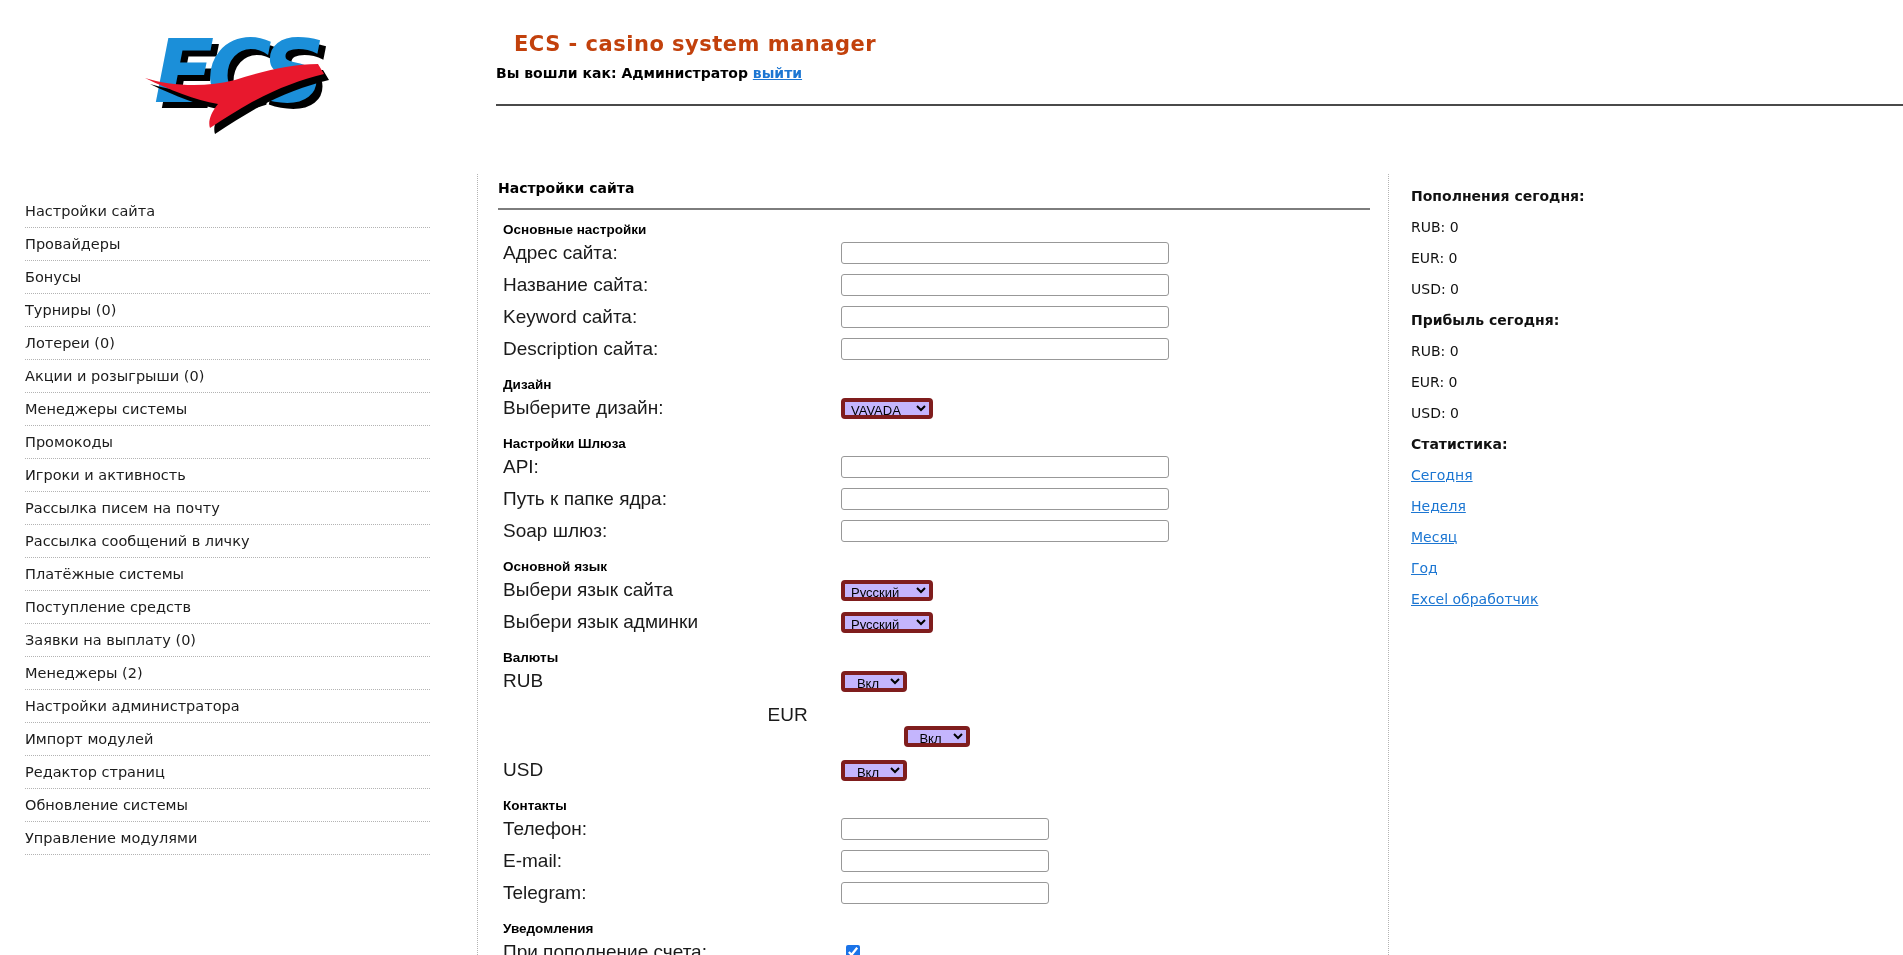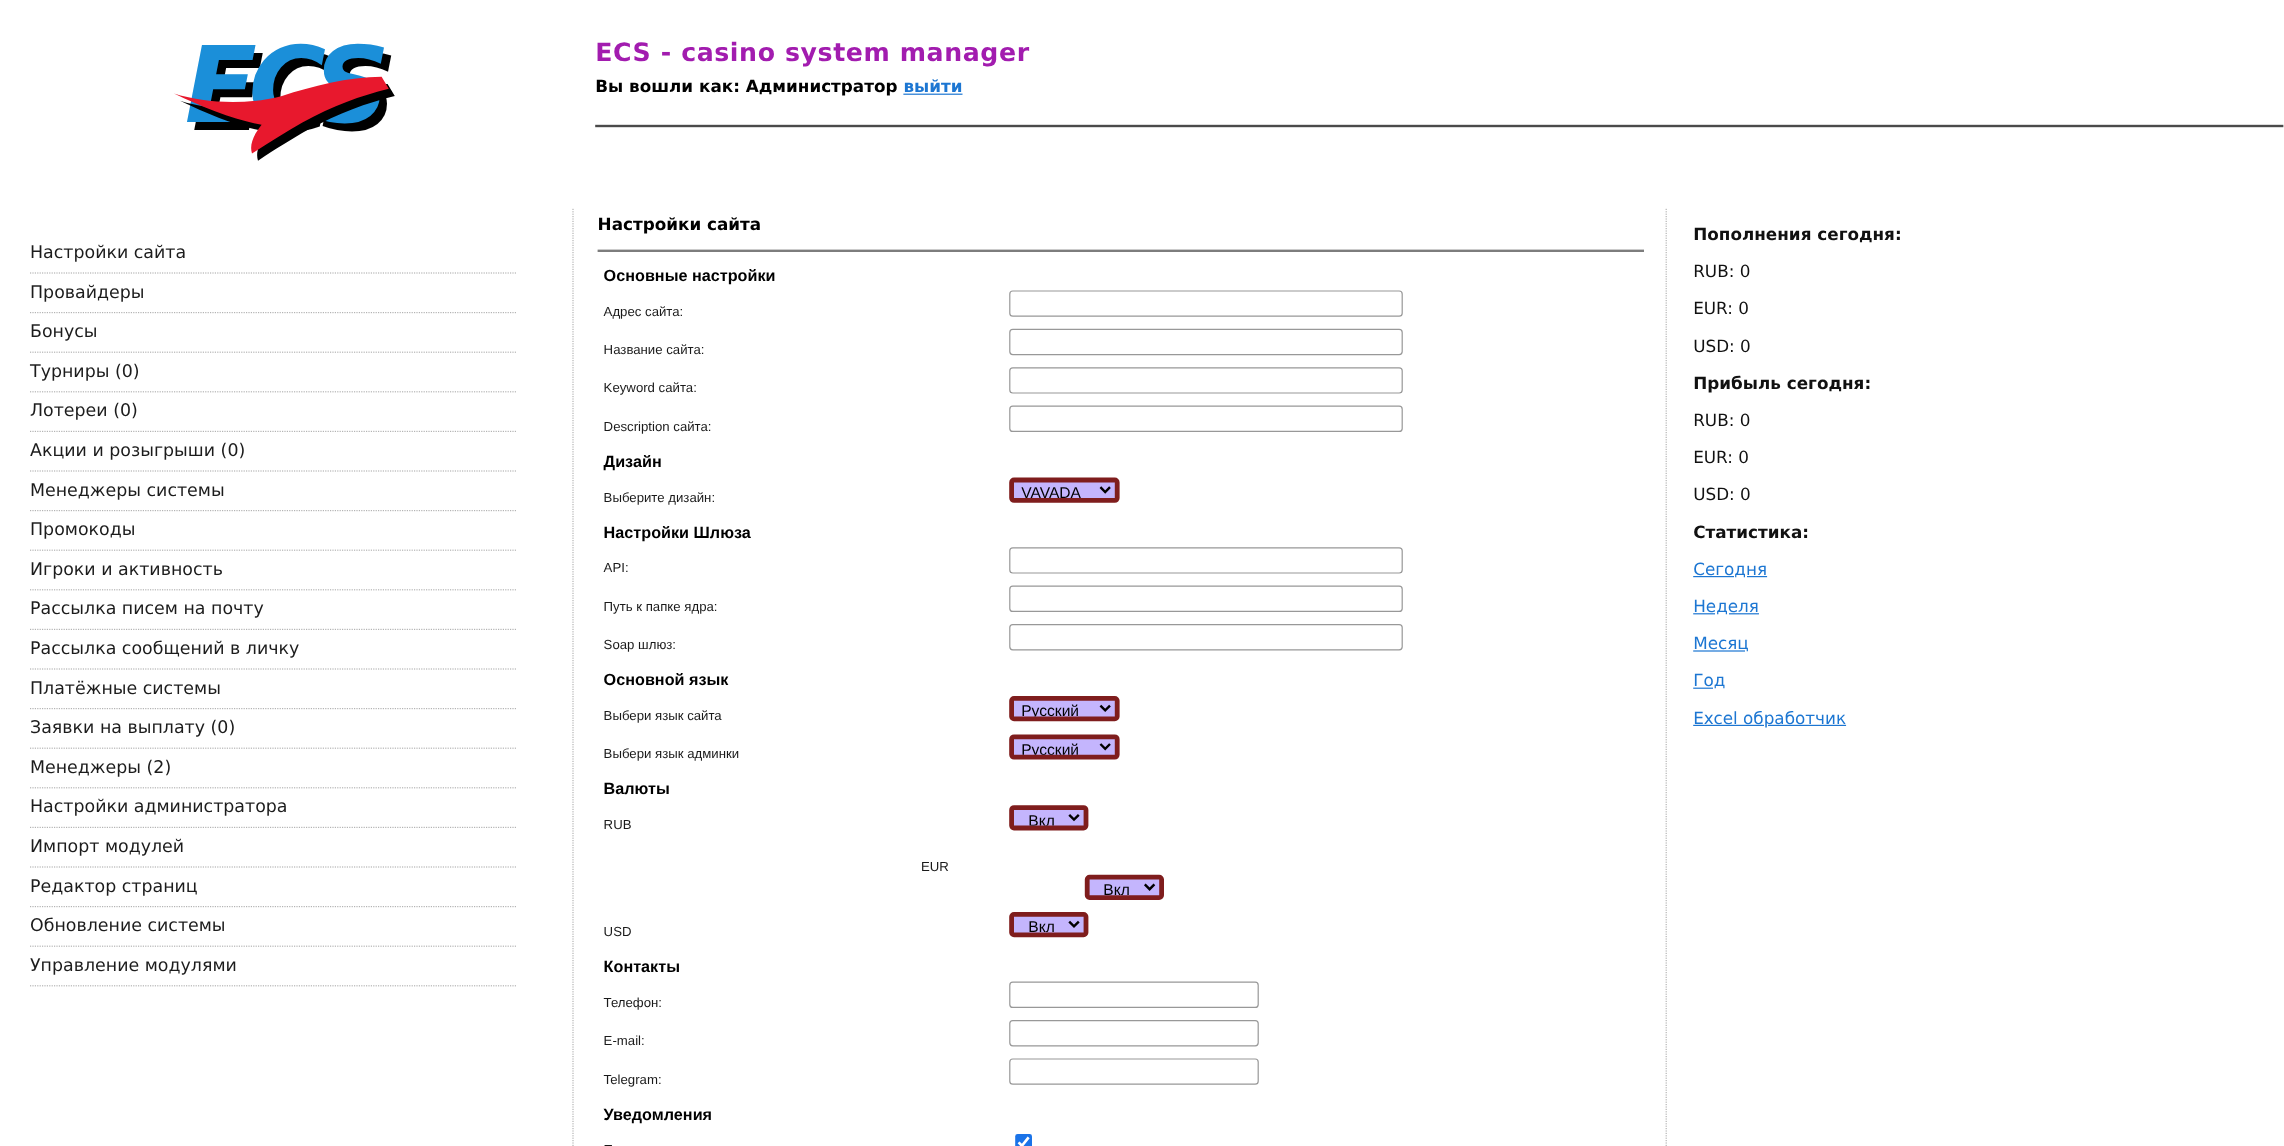--- a/index.html
+++ b/index.html
@@ -2,21 +2,21 @@
 <html><head>
 <meta charset="utf-8">
 <style>
   * { margin:0; padding:0; box-sizing:border-box; }
   html,body { width:1903px; height:955px; background:#fff; overflow:hidden; position:relative;
               font-family:"DejaVu Sans", sans-serif; color:#111; }
 
   
   .logo { position:absolute; left:140px; top:16px; width:200px; height:128px; }
   .header-text { position:absolute; left:496px; top:32px; }
-  .app-title { font-size:21px; font-weight:bold; letter-spacing:0.5px; color:#a21caf; }
+  .app-title { font-size:21px; font-weight:bold; letter-spacing:0.5px; color:#c2410c;margin-left:18px; }
   .login-line { margin-top:9px; font-size:14px; font-weight:bold; color:#000; }
   .logout { color:#1c76d2; text-decoration:underline; cursor:pointer; }
   .header-rule { position:absolute; left:496px; right:0; top:104px; border-top:2px solid #4a4a4a; }
 
   
   .sidebar { position:absolute; left:25px; top:195px; width:405px; list-style:none; }
   .sidebar li { height:33px; display:flex; align-items:center;
                 border-bottom:1px dotted #b3b3b3; font-size:14.5px; color:#1c1c1c; cursor:pointer; }
 
   
@@ -25,21 +25,21 @@
   .vdiv-right { left:1388px; }
 
   
   .main { position:absolute; left:498px; top:180px; width:872px; }
   .main-title { font-size:14px; font-weight:bold; color:#000; padding-bottom:12px;
                 border-bottom:2px solid #7d7d7d; }
   .form { font-family:"Liberation Sans", sans-serif; }
   .section-head { margin-top:13px; height:14px; line-height:14px;
                   font-size:13.5px; font-weight:bold; color:#000; padding-left:5px; }
   .row { height:32px; display:flex; align-items:center; padding-left:5px; }
-  .row label { width:338px; font-size:11px; color:#1a1a1a;margin-top:13px; }
+  .row label { width:338px; font-size:19px; color:#1a1a1a; }
   .row-eur { margin-top:7px;flex-direction:column; }
   .row-usd { margin-top:18px; }
   input[type=text] { width:328px; height:22px; border:1px solid #989898; border-radius:3px;
                      font:13px "Liberation Sans", sans-serif; padding:0 4px; background:#fff; }
   input[type=text].short { width:208px; }
   select { height:21px; min-width:66px; font:13px "Liberation Sans", sans-serif;
            border:4px solid #7f1d1d; border-radius:4px; background:#c4b5fd; padding:0 2px; }
   select.wide { width:92px; }
   select.narrow { width:66px;text-align:center; }
   input[type=checkbox] { width:14px; height:14px; accent-color:#1a73e8; margin-left:5px; }
@@ -77,20 +77,21 @@
   <li>Бонусы</li>
   <li>Турниры (0)</li>
   <li>Лотереи (0)</li>
   <li>Акции и розыгрыши (0)</li>
   <li>Менеджеры системы</li>
   <li>Промокоды</li>
   <li>Игроки и активность</li>
   <li>Рассылка писем на почту</li>
   <li>Рассылка сообщений в личку</li>
   <li>Платёжные системы</li>
+  <li>Поступление средств</li>
   <li>Заявки на выплату (0)</li>
   <li>Менеджеры (2)</li>
   <li>Настройки администратора</li>
   <li>Импорт модулей</li>
   <li>Редактор страниц</li>
   <li>Обновление системы</li>
   <li>Управление модулями</li>
 </ul>
 
 <div class="vdiv vdiv-left"></div>

